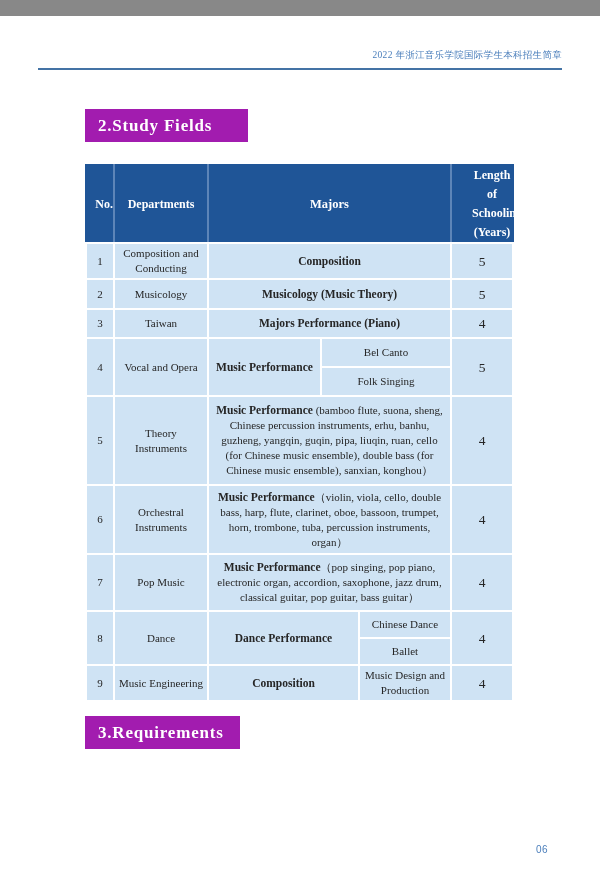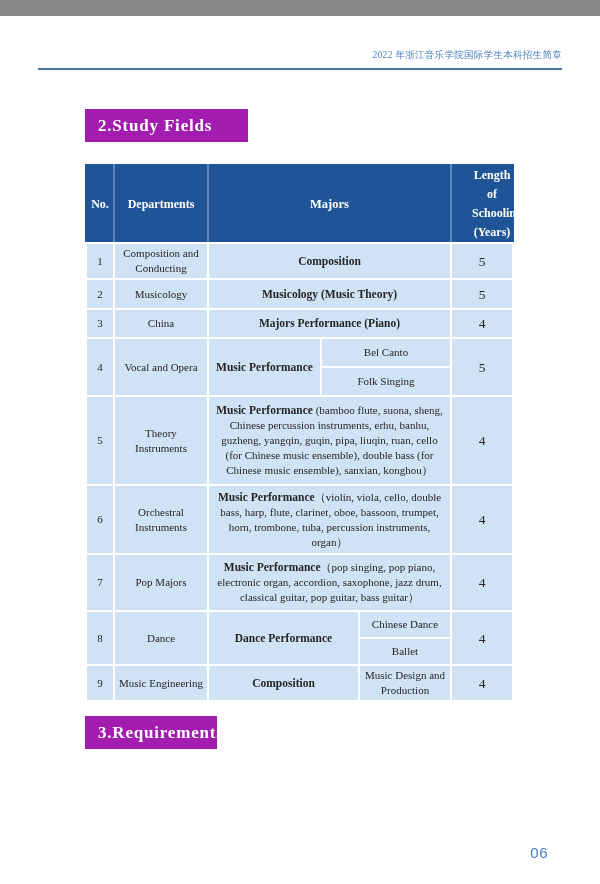--- a/index.html
+++ b/index.html
@@ -38,21 +38,21 @@
     height: 33px;
     background: #a21caf;
     color: #ffffff;
     font-size: 17px;
     font-weight: bold;
     line-height: 33px;
     padding-left: 13px;
     letter-spacing: 0.8px;
   }
   .section-box.study { top: 93px; width: 163px; }
-  .section-box.req   { top: 700px; width: 132px; }
+  .section-box.req   { top: 700px; width: 155px; }
   
   table.fields {
     position: absolute;
     left: 85px;
     top: 148px;
     width: 427px;
     border-collapse: collapse;
     table-layout: fixed;
     font-size: 11px;
   }
@@ -60,21 +60,21 @@
     background: #1f5597;
     color: #ffffff;
     font-weight: bold;
     border: 2px solid #5d85b8;
     border-top-color: #1f5597;
     border-bottom-color: #ffffff;
     font-size: 12px;
     text-align: center;
     vertical-align: middle;
   }
-  table.fields th:first-child { border-left-color: #1f5597; }
+  table.fields th:first-child { border-left-color: #1f5597; text-align: right; }
   table.fields th:last-child  { border-right-color: #1f5597; }
   th.len-th {
     text-align: left;
     padding-left: 20px;
     line-height: 19px;
     font-size: 12.5px;
   }
   table.fields td {
     background: #cfe3f4;
     border: 2px solid #ffffff;
@@ -104,21 +104,21 @@
     line-height: 21px;
     text-align: justify;
     text-indent: 20px;
     color: #1f1f1f;
   }
   
   .page-number {
     position: absolute;
     top: 828px;
     right: 52px;
-    font-size: 15px;
+    font-size: 10px;
     color: #4a7ebb;
     letter-spacing: 0.5px;
     font-family: "Liberation Sans", sans-serif;
     text-align: center;
   }
 </style>
 </head>
 <body>
 
 <div class="page">
@@ -154,21 +154,21 @@
 
     <tr style="height:30px">
       <td class="num">2</td>
       <td>Musicology</td>
       <td colspan="3" class="major-b">Musicology (Music Theory)</td>
       <td class="len">5</td>
     </tr>
 
     <tr style="height:29px">
       <td class="num">3</td>
-      <td>China</td>
+      <td>Taiwan</td>
       <td colspan="3" class="major-b">Majors Performance (Piano)</td>
       <td class="len">4</td>
     </tr>
 
     <tr style="height:29px">
       <td class="num" rowspan="2">4</td>
       <td rowspan="2">Vocal and Opera</td>
       <td rowspan="2" class="major-b">Music Performance</td>
       <td colspan="2">Bel Canto</td>
       <td class="len" rowspan="2">5</td>
@@ -186,21 +186,21 @@
 
     <tr style="height:69px">
       <td class="num">6</td>
       <td>Orchestral Instruments</td>
       <td colspan="3" class="major-long"><b>Music Performance</b><span>（violin, viola, cello, double bass, harp, flute, clarinet, oboe, bassoon, trumpet, horn, trombone, tuba, percussion instruments, organ）</span></td>
       <td class="len">4</td>
     </tr>
 
     <tr style="height:57px">
       <td class="num">7</td>
-      <td>Pop Majors</td>
+      <td>Pop Music</td>
       <td colspan="3" class="major-long"><b>Music Performance</b><span>（pop singing, pop piano, electronic organ, accordion, saxophone, jazz drum, classical guitar, pop guitar, bass guitar）</span></td>
       <td class="len">4</td>
     </tr>
 
     <tr style="height:27px">
       <td class="num" rowspan="2">8</td>
       <td rowspan="2">Dance</td>
       <td colspan="2" rowspan="2" class="major-b">Dance Performance</td>
       <td>Chinese Dance</td>
       <td class="len" rowspan="2">4</td>

